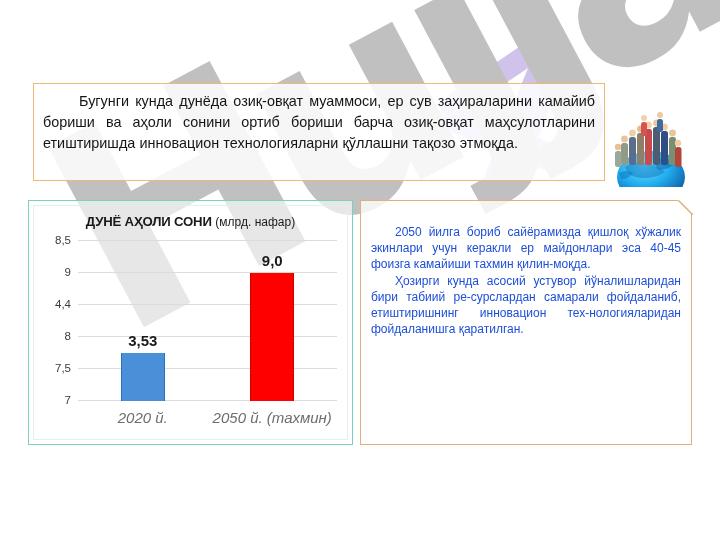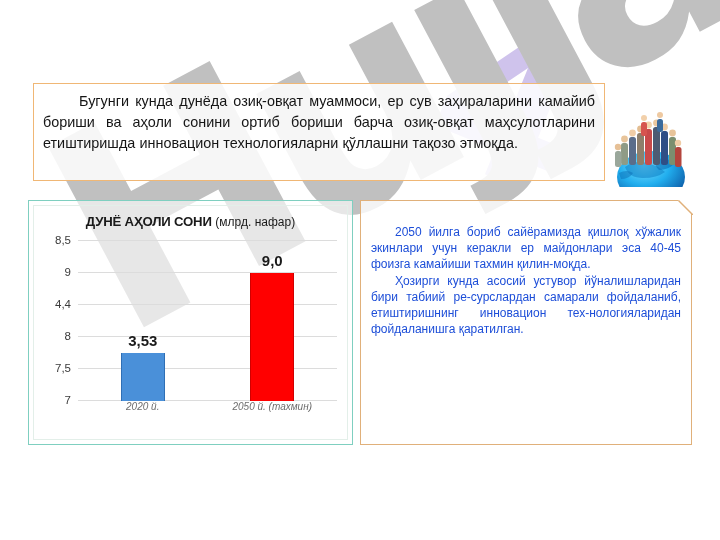--- a/index.html
+++ b/index.html
@@ -152,23 +152,24 @@
     font-weight: 700;
     font-size: 15px;
     color: #1a1a1a;
     white-space: nowrap;
   }
   .xtick {
     position: absolute;
     top: 100%;
     left: 50%;
     transform: translateX(-50%);
+    margin-top: 8px;
     font-family: "Liberation Sans", sans-serif;
     font-style: italic;
-    font-size: 10px;
+    font-size: 15px;
     color: #6e6e6e;
     white-space: nowrap;
   }
 
   
   #right-box {
     position: absolute;
     left: 360px;
     top: 200px;
     width: 332px;

